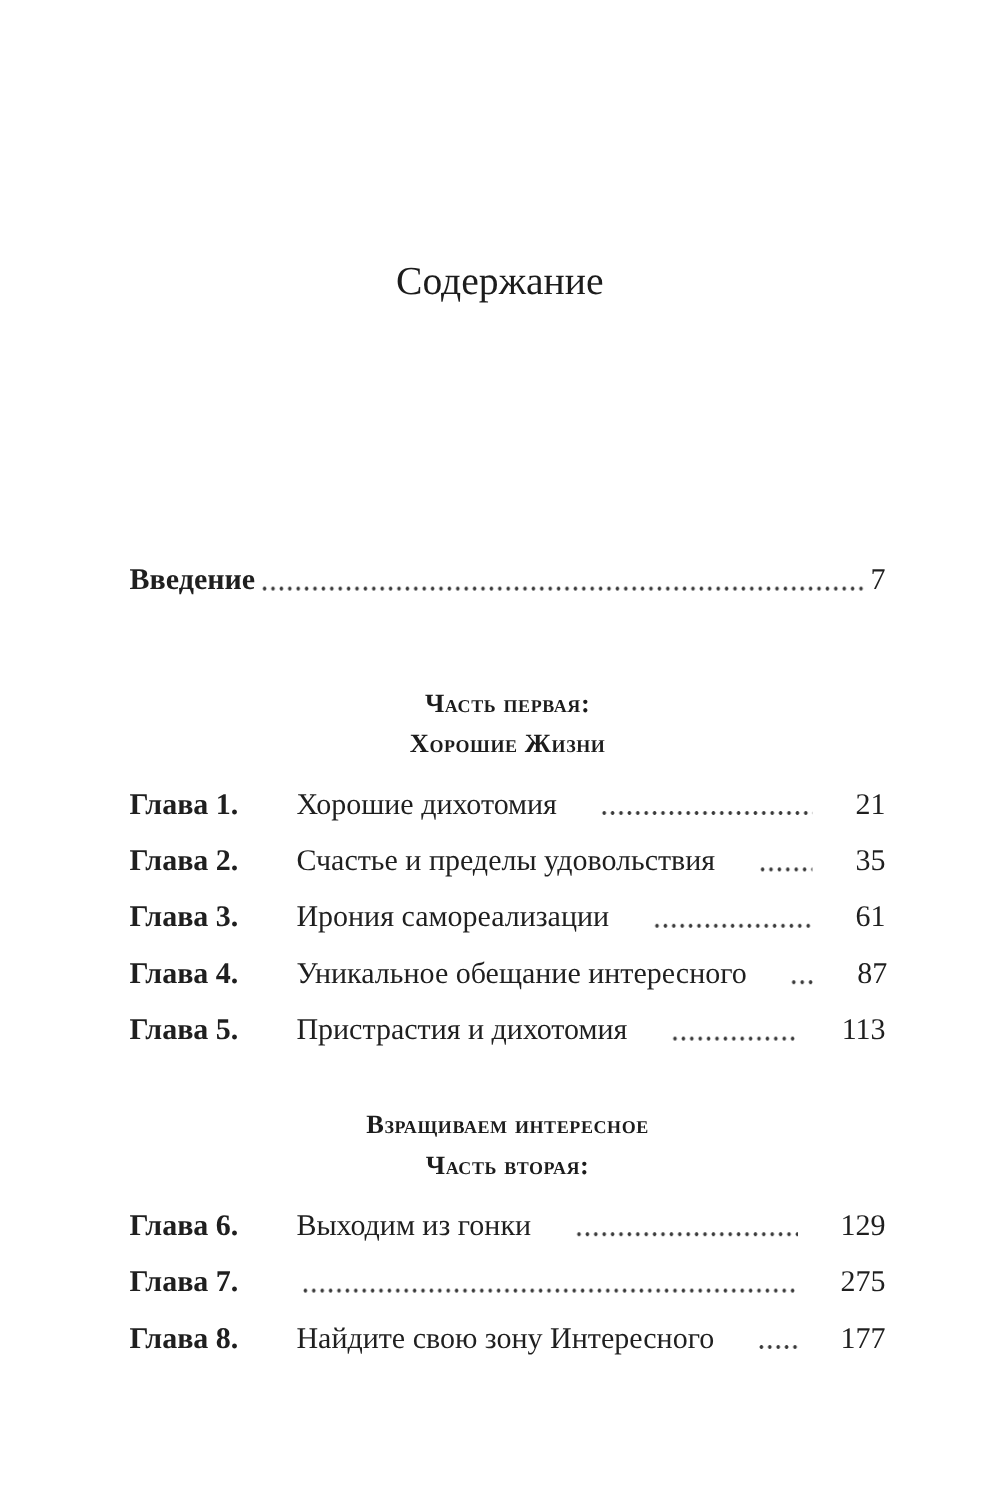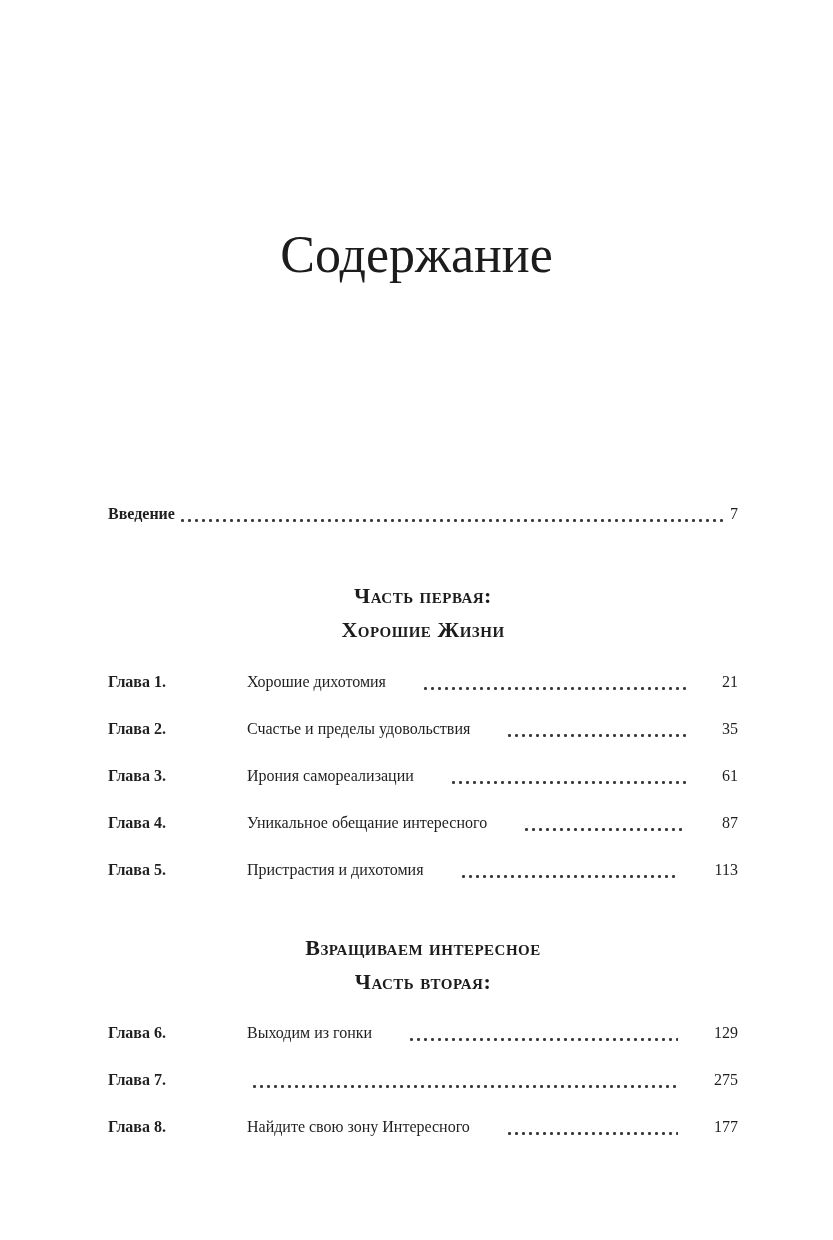--- a/index.html
+++ b/index.html
@@ -14,32 +14,32 @@
     background: #ffffff;
     font-family: "Liberation Serif", serif;
     color: #1f1f1f;
     overflow: hidden;
   }
   .content {
     width: 630px;
     margin-left: 108px;
   }
   h1.title {
-    margin: 8px;
+    margin: 0;
     padding-top: 216px;
-    font-size: 52px;
+    font-size: 33px;
     font-weight: 400;
     line-height: 1.2;
     text-align: center;
     color: #1c1c1c;
   }
   .toc-row {
     display: flex;
     align-items: flex-start;
-    font-size: 16px;
+    font-size: 25px;
     line-height: 27px;
   }
   .intro-row {
     margin-top: 214px;
   }
   .entry-label {
     font-weight: 700;
     white-space: nowrap;
   }
   .chapter-label {
@@ -60,21 +60,21 @@
     margin-bottom: 4px;
     background-image: radial-gradient(circle, #3a3a3a 1.25px, transparent 1.8px);
     background-size: 7px 5px;
     background-repeat: repeat-x;
     background-position: left bottom;
   }
   .page-num {
     white-space: nowrap;
   }
   .part-heading {
-    margin-top: 52px;
+    margin-top: 72px;
     text-align: center;
     font-size: 22px;
     font-weight: 700;
     font-variant: small-caps;
     letter-spacing: 0.5px;
     line-height: 1.55;
     color: #1c1c1c;
   }
   .part2 {
     margin-top: 48px;

